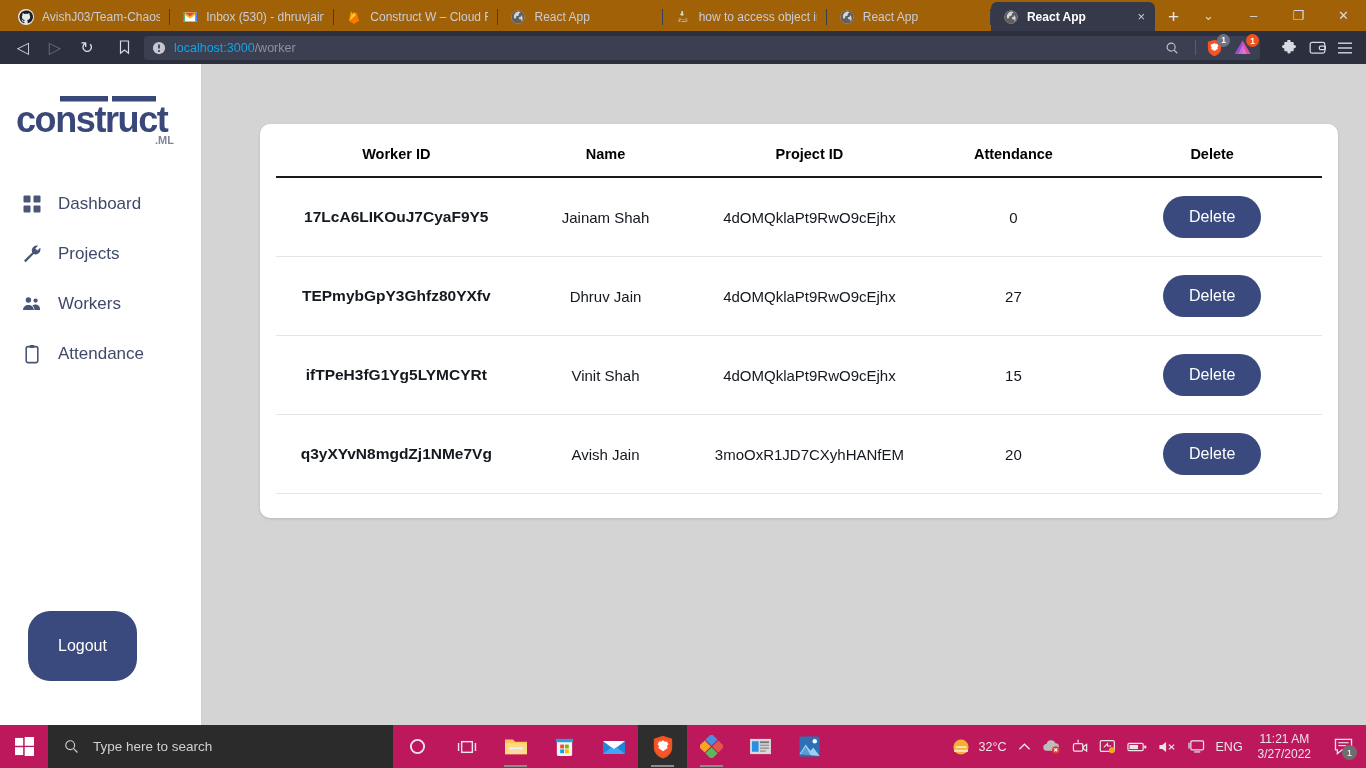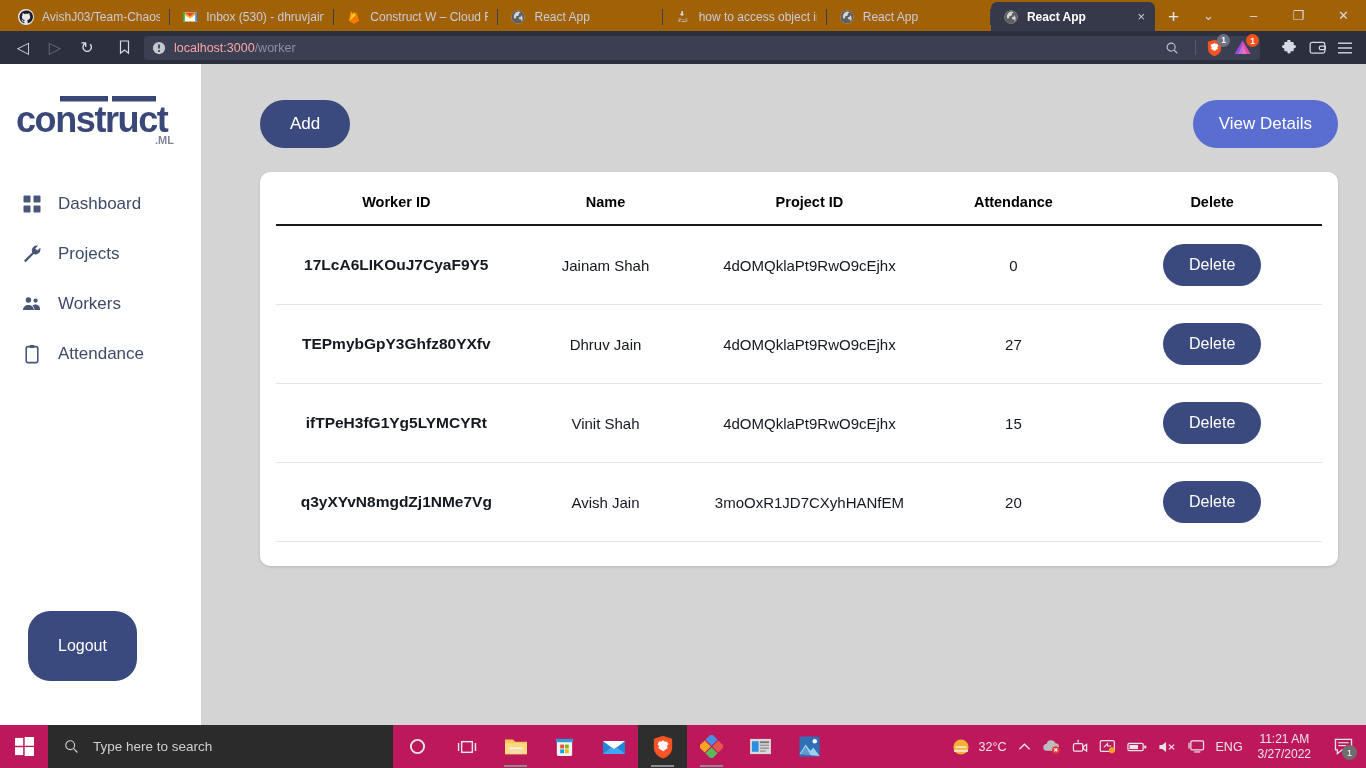--- a/index.html
+++ b/index.html
@@ -57,21 +57,21 @@
   .navbtn.disabled { color: #6b7080; }
   .bookmark-btn {
     width: 28px; height: 26px; display: flex; align-items: center; justify-content: center;
     color: #d8dae3; margin-left: 6px; margin-right: 4px;
   }
   .urlbar {
     flex: 1 1 auto; height: 24px; background: #3a3f51; border-radius: 4px;
     display: flex; align-items: center; padding: 0 8px; gap: 8px; max-width: 100%;
   }
   .url-text { font-size: 12.5px; color: #8e93a3; white-space: nowrap; }
-  .url-text b { color: #fca5a5; font-weight: normal; text-align: center; }
+  .url-text b { color: #0ea5e9; font-weight: normal; text-align: center; }
   .url-right { margin-left: auto; display: flex; align-items: center; gap: 10px; }
   .badge-wrap { position: relative; display: flex; align-items: center; }
   .mini-badge {
     position: absolute; right: -7px; top: -5px; min-width: 13px; height: 13px;
     border-radius: 7px; font-size: 8.5px; color: #fff; display: flex;
     align-items: center; justify-content: center; padding: 0 3px; font-weight: bold;
   }
   .badge-gray { background: #6e7383; }
   .badge-orange { background: #f0541e; }
   .tb-icon { width: 26px; height: 26px; display: flex; align-items: center; justify-content: center; color: #d8dae3; }
@@ -353,24 +353,20 @@
           <span>Attendance</span>
         </div>
       </div>
 
       <div class="logout-wrap">
         <button class="logout">Logout</button>
       </div>
     </div>
 
     <div class="content">
-      <div class="toprow">
-        <button class="btn-add">Add</button>
-        <button class="btn-view">View Details</button>
-      </div>
 
       <div class="card">
         <table>
           <colgroup>
               <col class="c1">
               <col class="c2">
               <col class="c3">
               <col class="c4">
               <col class="c5">
             </colgroup>

